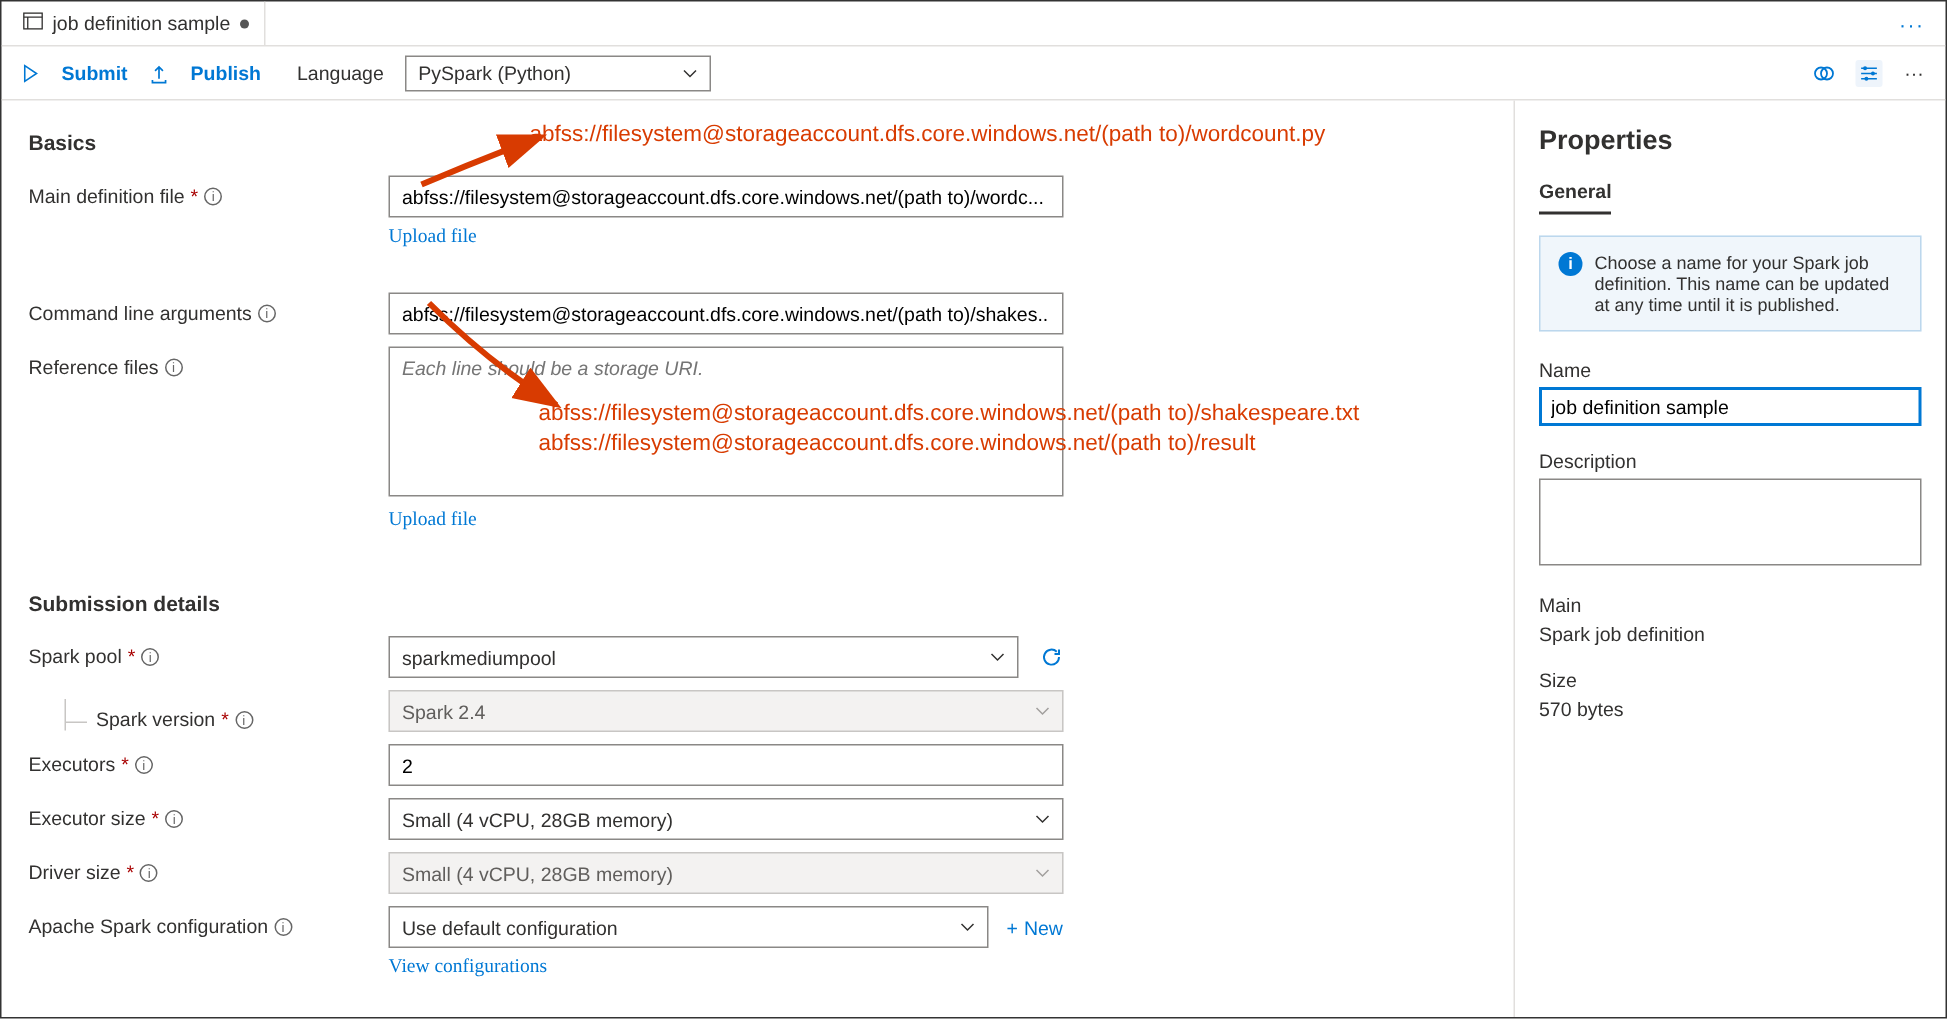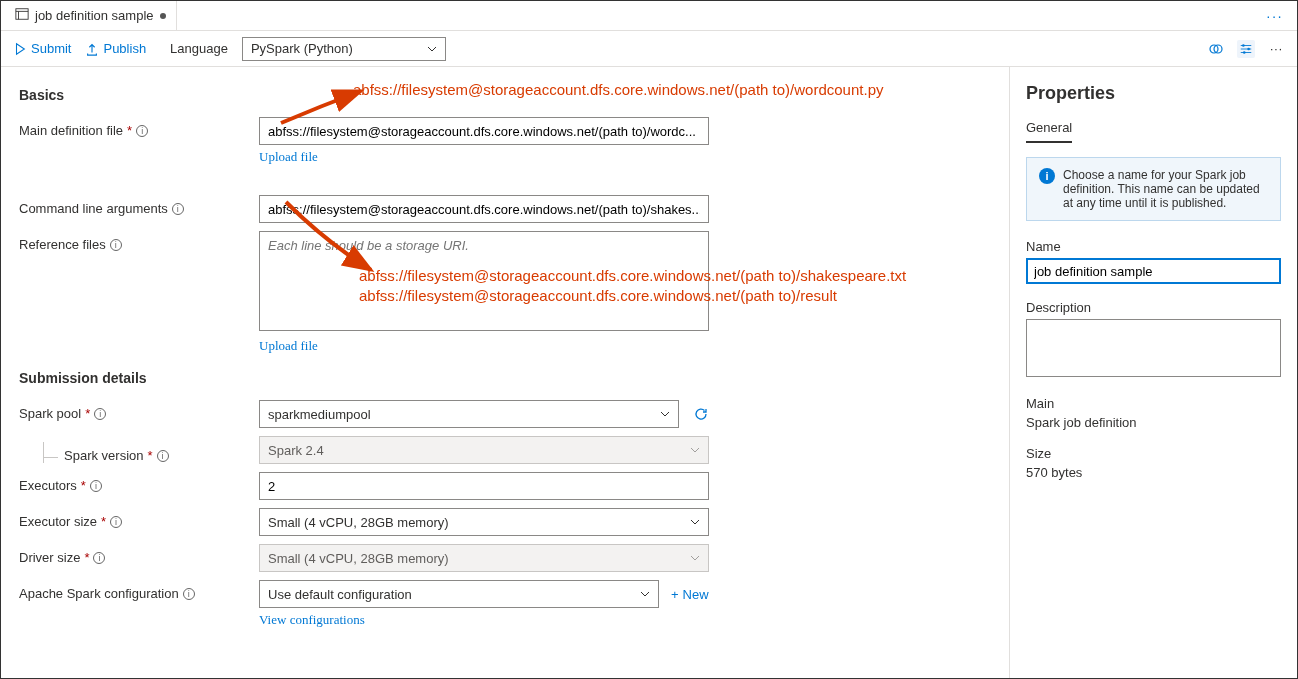--- a/index.html
+++ b/index.html
@@ -5,21 +5,21 @@
 * { box-sizing: border-box; margin: 0; padding: 0; font-family: "Segoe UI", Arial, sans-serif; }
 body { background: #fff; font-size: 13px; color: #323130; width: 1298px; height: 679px; border: 1px solid #333; overflow: hidden; position: relative; }
 
 .tab-bar { height: 30px; border-bottom: 1px solid #e1dfdd; display: flex; align-items: stretch; padding-left: 4px; padding-right: 8px;}
 .tab { display: flex; align-items: center; gap: 6px; padding: 0 10px; border-right: 1px solid #e1dfdd; font-size: 13px; cursor: pointer; }
 .tab .dot { width: 6px; height: 6px; border-radius: 50%; background: #555; }
 .tab-icon svg { width: 14px; height: 14px; }
 .action-dots { margin-left: auto; display:flex; align-items:center; color:#0078d4; padding:0 6px; cursor:pointer; font-size:14px; letter-spacing:1px;}
 
 .toolbar { height: 36px; border-bottom: 1px solid #e1dfdd; display: flex; align-items: center; padding: 0 12px; gap: 14px; }
-.tbtn { display: flex; align-items: center; gap: 4px; color: #323130; cursor: pointer; font-size:13px;}
+.tbtn { display: flex; align-items: center; gap: 14px; color: #323130; cursor: pointer; font-size:13px;font-weight:bold;}
 .tbtn.blue { color: #0078d4; }
 .tbtn svg { width: 14px; height: 14px; }
 .lang-label { margin-left: 10px; color:#323130;}
 .lang-select { border: 1px solid #8a8886; height: 24px; width: 204px; display: flex; align-items:center; padding: 0 8px; justify-content: space-between; cursor:pointer; font-size:13px;}
 .chev { width: 10px; height: 10px; }
 .toolbar-right { margin-left:auto; display:flex; gap:12px; align-items:center; }
 .ticon { width:18px; height:18px; cursor:pointer; display:flex; align-items:center; justify-content:center;}
 .ticon svg { width:16px; height:16px; }
 .ticon.boxed { background:#eef4fb; border-radius:2px; padding:2px;}
 
@@ -43,21 +43,21 @@
 .refresh { display:inline-flex; margin-left:14px; color:#0078d4; cursor:pointer; vertical-align:middle;}
 .refresh svg { width:16px; height:16px;}
 .plus-new { display:inline-flex; align-items:center; gap:4px; color:#0078d4; cursor:pointer; margin-left:12px; font-size:13px;}
 
 .indent { margin-left:24px; border-left:1px solid #c8c6c4; position:relative;}
 .indent-lbl { display:flex; align-items:center; gap:4px; padding-top:6px;}
 .indent-tick { position:absolute; left:0; top:15px; width:14px; height:1px; background:#c8c6c4;}
 
 
 .prop-title { font-weight:600; font-size:18px; margin-bottom:16px;}
-.prop-tab { display:inline-block; font-size:13px; font-weight:400; padding-bottom:6px; border-bottom:2px solid #323130; margin-bottom:14px; cursor:pointer;}
+.prop-tab { display:inline-block; font-size:13px; font-weight:700; padding-bottom:6px; border-bottom:2px solid #323130; margin-bottom:14px; cursor:pointer;}
 .notice { background:#f0f6fb; border:1px solid #bcd7ed; padding:10px 12px; display:flex; gap:8px; font-size:12px; color:#323130; margin-bottom:18px;}
 .notice-ic { width:16px; height:16px; flex-shrink:0; border-radius:50%; background:#0078d4; color:#fff; display:flex; align-items:center; justify-content:center; font-size:11px; font-weight:bold;}
 .plabel { font-size:13px; margin-bottom:4px;}
 .pinput { width:100%; height:26px; border:2px solid #0078d4; padding:0 6px; font-size:13px; font-family:inherit;}
 .ptextarea { width:100%; height:58px; border:1px solid #8a8886; resize:none;}
 .pgroup { margin-bottom:16px;}
 .pval { font-size:13px;}
 
 
 .anno { position:absolute; color:#d83b01; font-size:15px; font-weight:500; pointer-events:none; white-space:nowrap;}
@@ -163,21 +163,21 @@
     <div class="row">
       <div class="label-col">
         <span>Command line arguments</span>
           <span class="info-ic">i</span>
       </div>
       <div class="input-col">
         <input class="txt" type="text" value="abfss://filesystem@storageaccount.dfs.core.windows.net/(path to)/shakes..." style="">
       </div>
     </div>
 
-    <div class="row" style="margin-bottom:16px;">
+    <div class="row" style="margin-bottom:40px;">
       <div class="label-col">
         <span>Reference files</span>
           <span class="info-ic">i</span>
       </div>
       <div class="input-col">
         <textarea class="textarea" placeholder="Each line should be a storage URI." style=""></textarea>
         <span class="link">Upload file</span>
       </div>
     </div>
 

